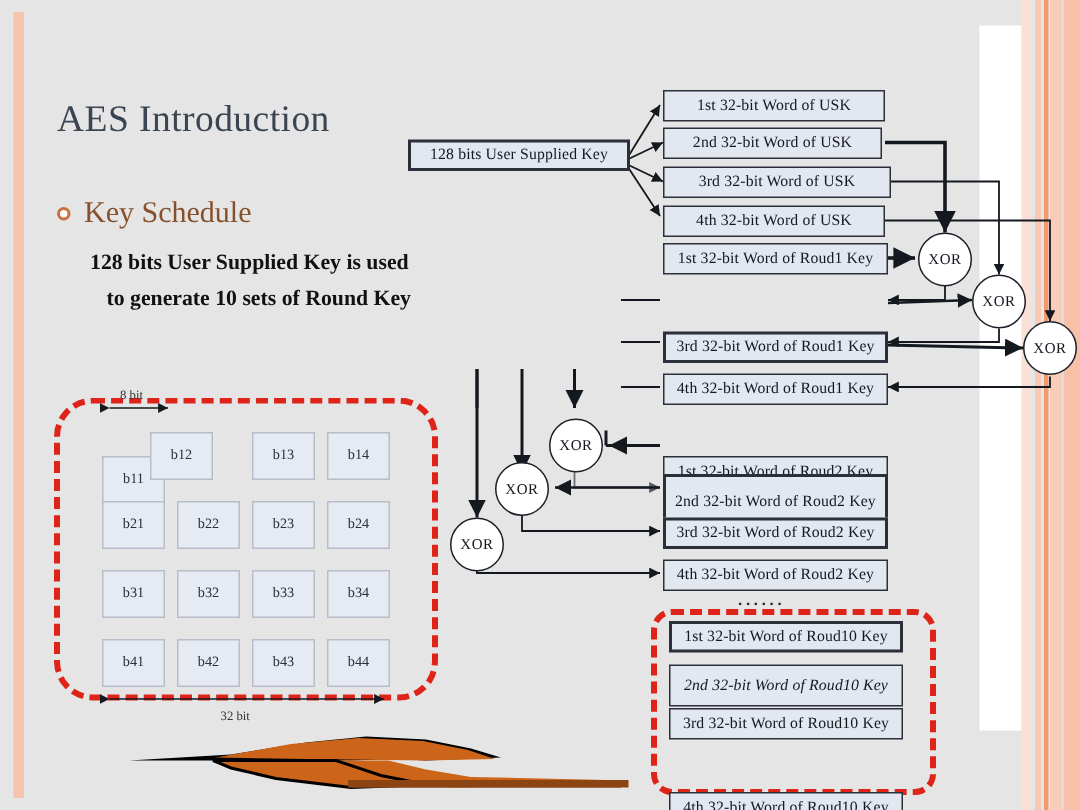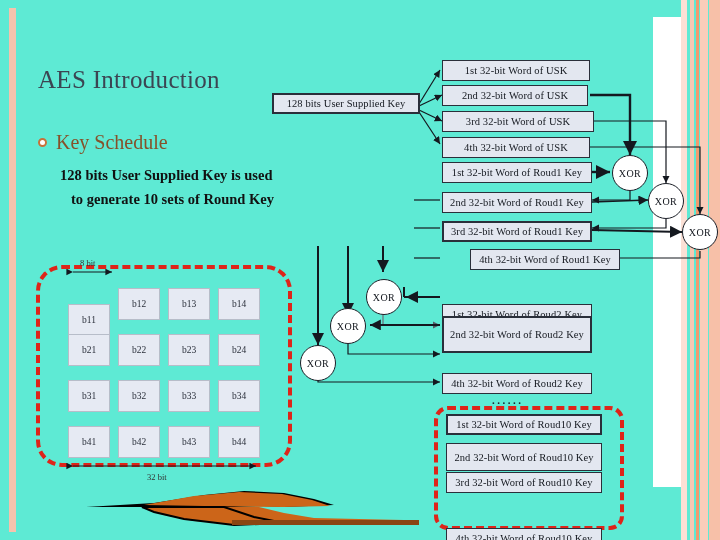--- a/index.html
+++ b/index.html
@@ -2,21 +2,21 @@
 <html><head>
 <meta charset="utf-8">
 <style>
   html,body{margin:0;padding:0;}
   body{
     width:720px;height:540px;overflow:hidden;
     background:#ffffff;
     font-family:"Liberation Serif", serif;
     position:relative;
   }
-  #slide{position:absolute;inset:0;width:720px;height:540px;overflow:hidden;background:#5eead4;}
+  #slide{position:absolute;inset:0;width:720px;height:540px;overflow:hidden;background:#e5e5e5;}
 
   
   .edgebar{position:absolute;}
   .bar-left{left:9px;top:8px;width:7px;height:524px;background:#f6c3ad;}
   .bar-r1{right:33px;top:0;width:6px;height:540px;background:#fbe0d5;}
   .bar-r2{right:26px;top:0;width:4px;height:540px;background:#f7c8b3;}
   .bar-r3{right:21px;top:0;width:3px;height:540px;background:#f29a6e;}
   .bar-r4{right:12px;top:0;width:8px;height:540px;background:#f9cdba;}
   .bar-r5{right:0;top:0;width:11px;height:540px;background:#f7c0a8;}
   .bar-white{position:absolute;right:39px;top:17px;width:28px;height:470px;background:#ffffff;}
@@ -160,33 +160,33 @@
   </svg>
 
   <div class="dbox thick" style="left:272px;top:93px;width:148px;height:21px;">128 bits User Supplied Key</div>
 
   <div class="dbox" style="left:442px;top:60px;width:148px;height:21px;">1st 32-bit Word of USK</div>
   <div class="dbox" style="left:442px;top:85px;width:146px;height:21px;">2nd 32-bit Word of USK</div>
   <div class="dbox" style="left:442px;top:111px;width:152px;height:21px;">3rd 32-bit Word of USK</div>
   <div class="dbox" style="left:442px;top:137px;width:148px;height:21px;">4th 32-bit Word of USK</div>
 
   <div class="dbox" style="left:442px;top:162px;width:150px;height:21px;">1st 32-bit Word of Roud1 Key</div>
-  <div class="dbox" style="left:442px;top:192px;width:150px;height:21px;">2nd 32-bit Word of Roud1 Key</div>
   <div class="dbox thick" style="left:442px;top:221px;width:150px;height:21px;">3rd 32-bit Word of Roud1 Key</div>
-  <div class="dbox" style="left:442px;top:249px;width:150px;height:21px;margin-left:28px;">4th 32-bit Word of Roud1 Key</div>
+  <div class="dbox" style="left:442px;top:249px;width:150px;height:21px;">4th 32-bit Word of Roud1 Key</div>
 
   <div class="dbox" style="left:442px;top:304px;width:150px;height:21px;">1st 32-bit Word of Roud2 Key</div>
   <div class="dbox thick" style="left:442px;top:316px;width:150px;height:37px;">2nd 32-bit Word of Roud2 Key</div>
+  <div class="dbox thick" style="left:442px;top:345px;width:150px;height:21px;">3rd 32-bit Word of Roud2 Key</div>
   <div class="dbox" style="left:442px;top:373px;width:150px;height:21px;">4th 32-bit Word of Roud2 Key</div>
 
   <div class="ellipsis-dots" style="left:492px;top:394px;">......</div>
 
   <div class="dashbox2" style="left:434px;top:406px;width:190px;height:124px;"></div>
   <div class="dbox thick" style="left:446px;top:414px;width:156px;height:21px;">1st 32-bit Word of Roud10 Key</div>
-  <div class="dbox" style="left:446px;top:443px;width:156px;height:28px;">2nd 32-bit Word of Roud10 Key</div>
+  <div class="dbox" style="left:446px;top:443px;width:156px;height:28px;font-style:italic;">2nd 32-bit Word of Roud10 Key</div>
   <div class="dbox" style="left:446px;top:472px;width:156px;height:21px;">3rd 32-bit Word of Roud10 Key</div>
   <div class="dbox" style="left:446px;top:528px;width:156px;height:21px;">4th 32-bit Word of Roud10 Key</div>
 
   <div class="xor" style="left:612px;top:155px;">XOR</div>
   <div class="xor" style="left:648px;top:183px;">XOR</div>
   <div class="xor" style="left:682px;top:214px;">XOR</div>
   <div class="xor" style="left:366px;top:279px;">XOR</div>
   <div class="xor" style="left:330px;top:308px;">XOR</div>
   <div class="xor" style="left:300px;top:345px;">XOR</div>
 
@@ -195,21 +195,21 @@
   <div class="dimlabel" style="left:80px;top:258px;">8 bit</div>
   <div class="dimlabel" style="left:147px;top:472px;">32 bit</div>
   <svg class="lines" viewBox="0 0 720 540">
     <g stroke="#14181f" stroke-width="1.1" fill="none">
       <line x1="73" y1="272" x2="112" y2="272" marker-start="url(#ah)" marker-end="url(#ah)"></line>
       <line x1="73" y1="466" x2="256" y2="466" marker-start="url(#ah)" marker-end="url(#ah)"></line>
     </g>
   </svg>
 
   <div class="cell" style="left:68px;top:288px;margin-top:16px;">b11</div>
-  <div class="cell" style="left:118px;top:288px;">b12</div>
+  <div class="cell" style="left:100px;top:288px;">b12</div>
   <div class="cell" style="left:168px;top:288px;">b13</div>
   <div class="cell" style="left:218px;top:288px;">b14</div>
 
   <div class="cell" style="left:68px;top:334px;">b21</div>
   <div class="cell" style="left:118px;top:334px;">b22</div>
   <div class="cell" style="left:168px;top:334px;">b23</div>
   <div class="cell" style="left:218px;top:334px;">b24</div>
 
   <div class="cell" style="left:68px;top:380px;">b31</div>
   <div class="cell" style="left:118px;top:380px;">b32</div>

